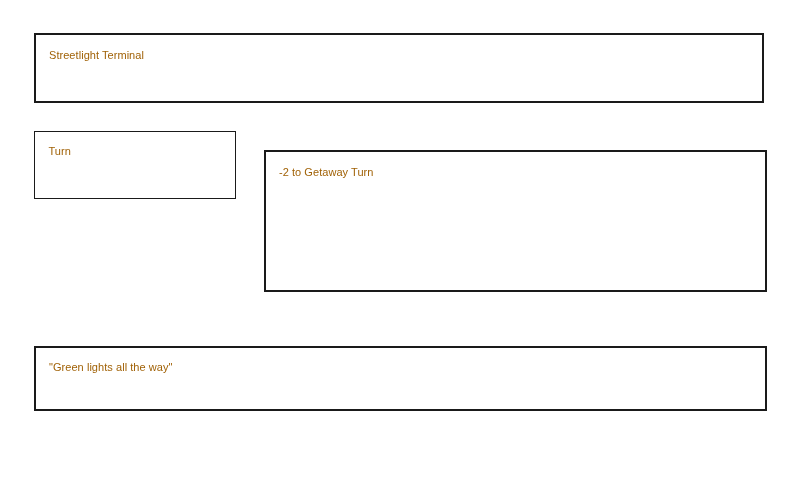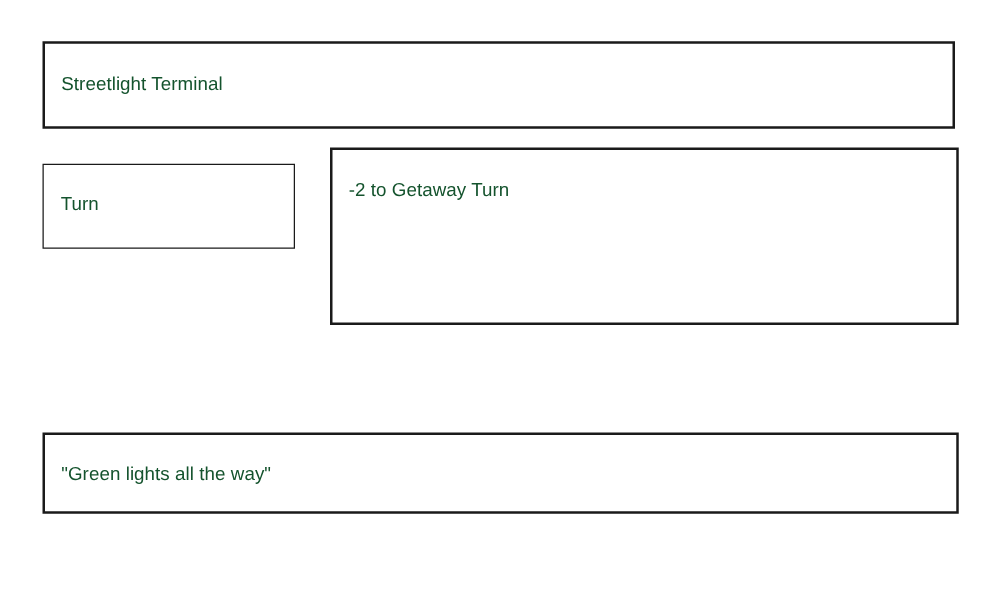--- a/index.html
+++ b/index.html
@@ -30,26 +30,25 @@
   .box {
     position: absolute;
     box-sizing: border-box;
     background: #ffffff;
     border: 2px solid #1a1a1a;
   }
   .box .box-text {
     position: absolute;
     left: 13px;
     top: 10px;
-    font-size: 15px;
+    font-size: 11px;
     line-height: 21px;
-    color: #14532d;
+    color: #a16207;
     white-space: pre;
     letter-spacing: 0.05px;
-    margin-top: 12px;
   }
 
   
 
   
   #title-box {
     left: 34px;
     top: 33px;
     width: 730px;
     height: 70px;
@@ -64,21 +63,21 @@
     border-width: 1.5px;
   }
   #intel-box .box-text {
     left: 13.5px;
     top: 9px;
   }
 
   
   #detail-box {
     left: 264px;
-    top: 118px;
+    top: 150px;
     width: 503px;
     height: 142px;
   }
 
   
   #quote-box {
     left: 34px;
     top: 346px;
     width: 733px;
     height: 65px;

